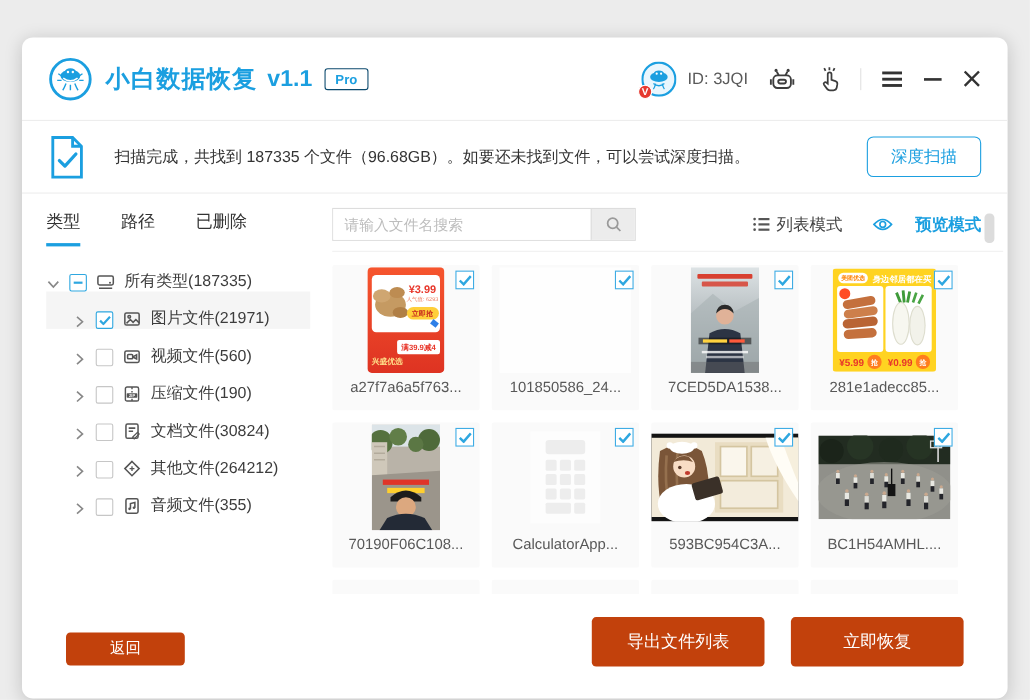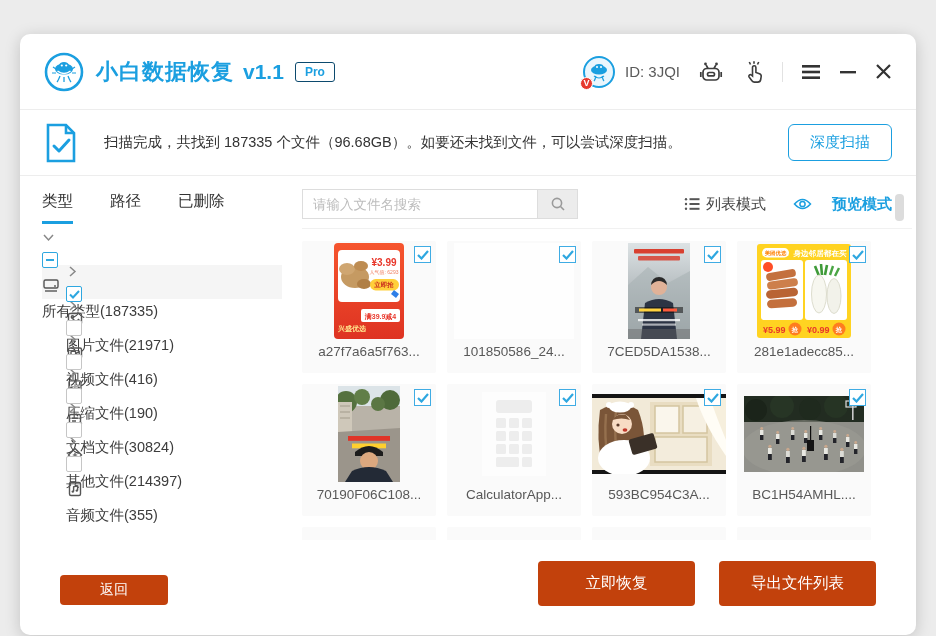--- a/index.html
+++ b/index.html
@@ -33,21 +33,21 @@
   .deep-scan-btn { margin-left:auto; background:#fff; border:1px solid #1b9fe0; color:#1b9fe0;
     font-size:15px; padding:8px 21px; border-radius:6px; cursor:pointer; font-family:inherit; }
 
   
   .body { display:flex; height:356px; }
   .sidebar { width:262px; padding-left:22px; flex:0 0 auto; }
   .tabs { display:flex; gap:37px; padding-top:15px; }
   .tab { font-size:15.5px; color:#333; padding-bottom:9px; cursor:pointer; border-bottom:3px solid transparent; }
   .tab.on { border-bottom-color:#1b9fe0; }
   .tree { margin-top:7px; }
-  .tree-row { display:flex; align-items:flex-start; height:34px; gap:8px; cursor:pointer;flex-direction:column; }
+  .tree-row { display:flex; align-items:flex-end; height:34px; gap:8px; cursor:pointer; }
   .tree-row.on { background:#f5f5f5; }
   .tree-row.child { padding-left:24px; }
   .chev { width:13px; height:13px; flex:0 0 auto; display:flex; }
   .cb { width:16px; height:16px; flex:0 0 auto; border:1px solid #c6c6c6; border-radius:2px;
     background:#fff; position:relative; display:flex; align-items:center; justify-content:center; }
   .cb.checked, .cb.indeterminate, .cb.on { border-color:#2ea7e0; }
   .cb .check { display:none; }
   .cb.checked .check, .cb.on .check { display:block; }
   .cb .dash { display:none; width:8px; height:2px; background:#2ea7e0; }
   .cb.indeterminate .dash { display:block; }
@@ -232,21 +232,21 @@
             
             
           </span>
           <span class="ticon">
             <svg viewBox="0 0 18 18" fill="none" stroke="#555" stroke-width="1.4">
               <rect x="2.5" y="4" width="13" height="10.5" rx="1.5"></rect>
               <rect x="5" y="7.2" width="4.6" height="4" rx="0.8"></rect>
               <path d="M10.2,9.2 l3,-1.6 v3.8 l-3,-1.6 z"></path>
             </svg>
           </span>
-          <span class="tlabel">视频文件(416)</span>
+          <span class="tlabel">视频文件(560)</span>
         </div>
 
         <div class="tree-row child">
           <span class="chev">
             <svg viewBox="0 0 13 13" fill="none" stroke="#888" stroke-width="1.5">
                 <path d="M4,2 L9,6.5 L4,11"></path>
               </svg>
           </span>
           <span class="cb unchecked">
             
@@ -292,21 +292,21 @@
           <span class="cb unchecked">
             
             
           </span>
           <span class="ticon">
             <svg viewBox="0 0 18 18" fill="none" stroke="#555" stroke-width="1.4">
               <path d="M9,2.5 L15.5,9 L9,15.5 L2.5,9 Z"></path>
               <path d="M9,6.8 v4.4 M6.8,9 h4.4" stroke-width="1.2"></path>
             </svg>
           </span>
-          <span class="tlabel">其他文件(214397)</span>
+          <span class="tlabel">其他文件(264212)</span>
         </div>
 
         <div class="tree-row child">
           <span class="chev">
             <svg viewBox="0 0 13 13" fill="none" stroke="#888" stroke-width="1.5">
                 <path d="M4,2 L9,6.5 L4,11"></path>
               </svg>
           </span>
           <span class="cb unchecked">
             
@@ -660,18 +660,18 @@
           <div class="stub"></div>
         </div>
       </div>
       <div class="scroll-thumb" style="top:18px;"></div>
     </div>
   </div>
 
   <div class="footer">
     <button class="btn-blue back-btn">返回</button>
     <div class="footer-right">
+      <button class="btn-blue big-btn">导出文件列表</button>
       <button class="btn-blue big-btn">立即恢复</button>
-      <button class="btn-blue big-btn">导出文件列表</button>
     </div>
   </div>
 
 </div>
 
 </body></html>

